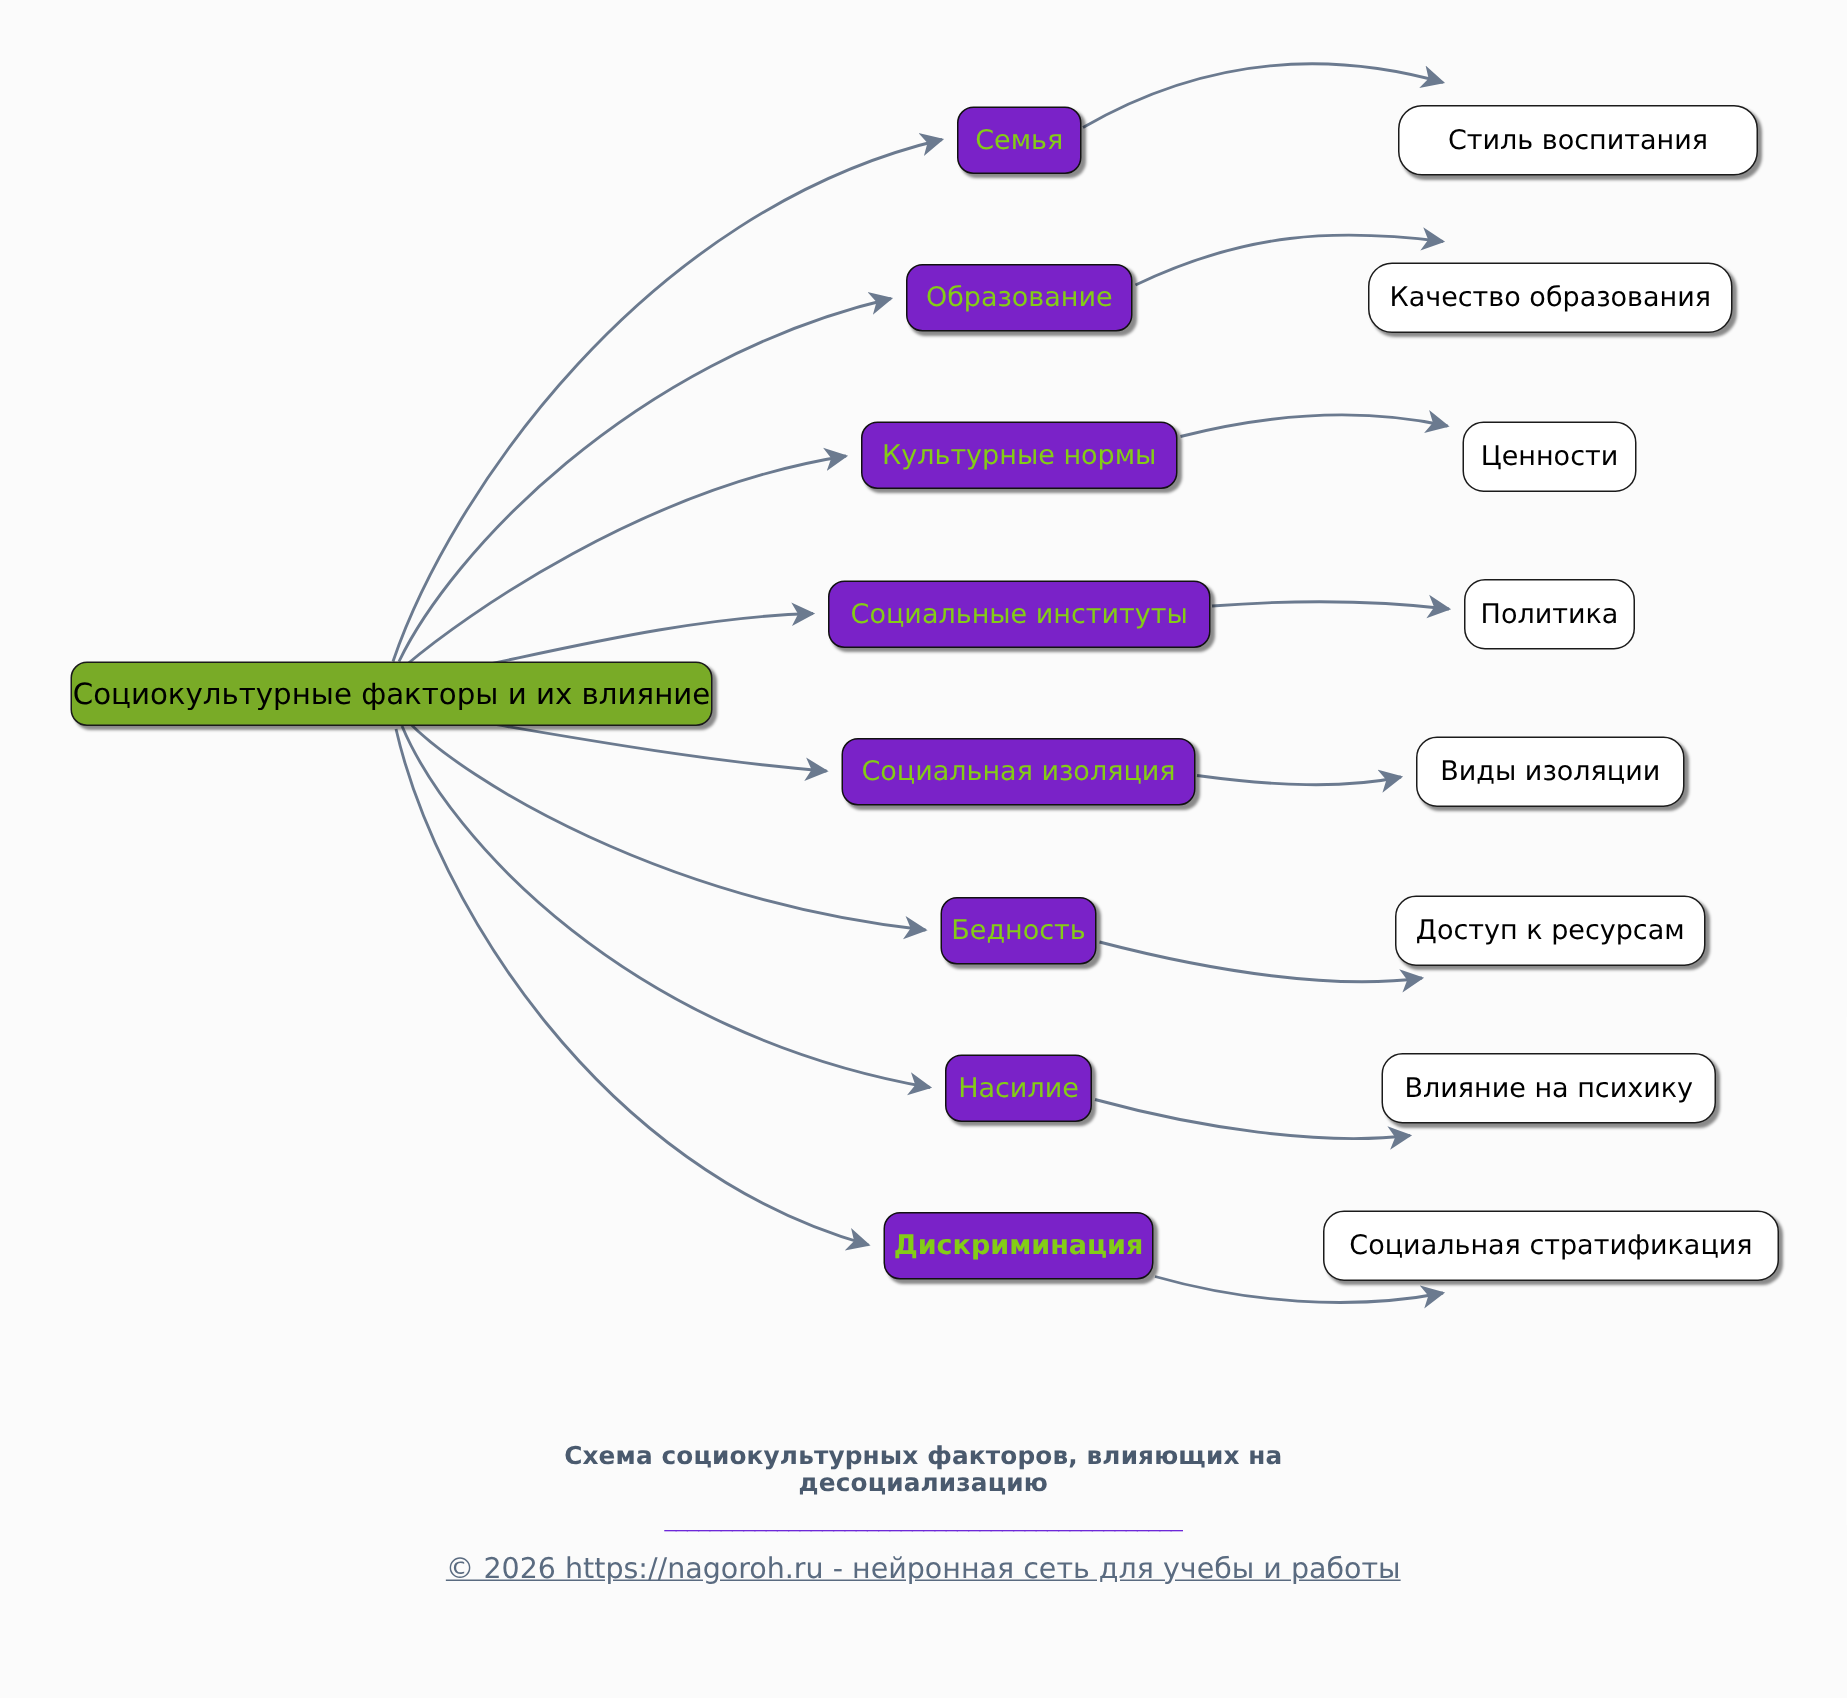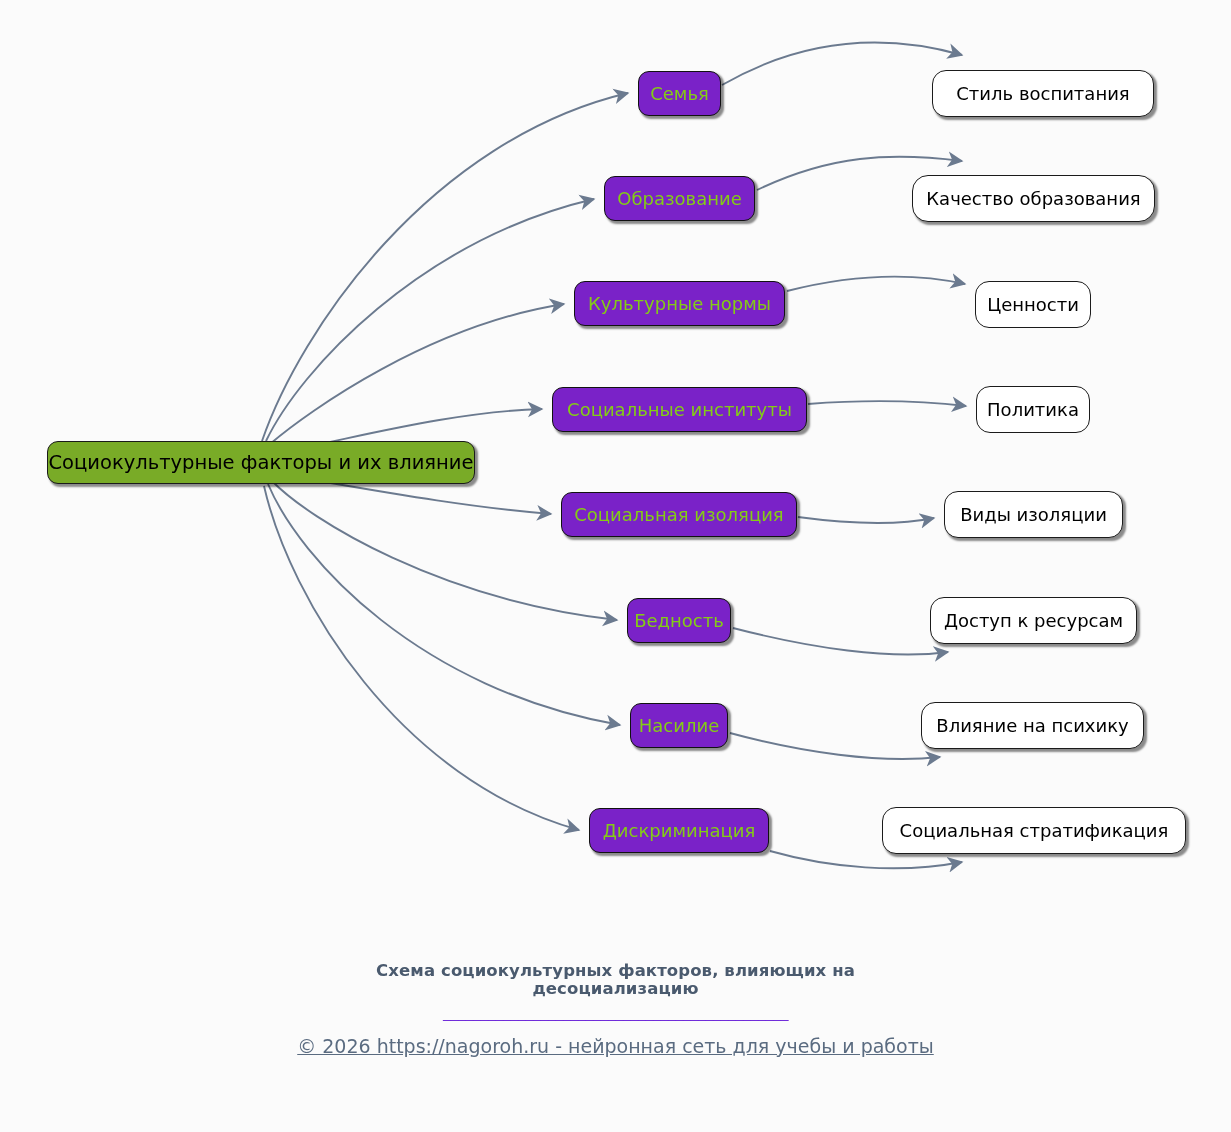--- a/index.html
+++ b/index.html
@@ -127,23 +127,23 @@
 
   <div class="node node-root" style="left:47px; top:441px; width:428px; height:43px;">Социокультурные факторы и их влияние</div>
 
   <div class="node node-branch" style="left:638px; top:71px; width:83px; height:45px;">Семья</div>
   <div class="node node-branch" style="left:604px; top:176px; width:151px; height:45px;">Образование</div>
   <div class="node node-branch" style="left:574px; top:281px; width:211px; height:45px;">Культурные нормы</div>
   <div class="node node-branch" style="left:552px; top:387px; width:255px; height:45px;">Социальные институты</div>
   <div class="node node-branch" style="left:561px; top:492px; width:236px; height:45px;">Социальная изоляция</div>
   <div class="node node-branch" style="left:627px; top:598px; width:104px; height:45px;">Бедность</div>
   <div class="node node-branch" style="left:630px; top:703px; width:98px; height:45px;">Насилие</div>
-  <div class="node node-branch" style="left:589px; top:808px; width:180px; height:45px;">Дискриминация</div>
+  <div class="node node-branch" style="left:589px; top:808px; width:180px; height:45px;font-weight:bold;">Дискриминация</div>
 
-  <div class="node node-leaf shadowed" style="left:932px; top:70px; width:222px; height:47px;">Стиль воспитания</div>
+  <div class="node node-leaf shadowed" style="left:932px; top:70px; width:240px; height:47px;border-radius:16px;">Стиль воспитания</div>
   <div class="node node-leaf shadowed" style="left:912px; top:175px; width:243px; height:47px;border-radius:16px;">Качество образования</div>
   <div class="node node-leaf" style="left:975px; top:281px; width:116px; height:47px;">Ценности</div>
   <div class="node node-leaf" style="left:976px; top:386px; width:114px; height:47px;">Политика</div>
   <div class="node node-leaf shadowed" style="left:944px; top:491px; width:179px; height:47px;">Виды изоляции</div>
   <div class="node node-leaf shadowed" style="left:930px; top:597px; width:207px; height:47px;">Доступ к ресурсам</div>
   <div class="node node-leaf shadowed" style="left:921px; top:702px; width:223px; height:47px;">Влияние на психику</div>
   <div class="node node-leaf shadowed" style="left:882px; top:807px; width:304px; height:47px;">Социальная стратификация</div>
 
   <div class="caption" style="top:962px;">Схема социокультурных факторов, влияющих на</div>
   <div class="caption" style="top:980px;">десоциализацию</div>

